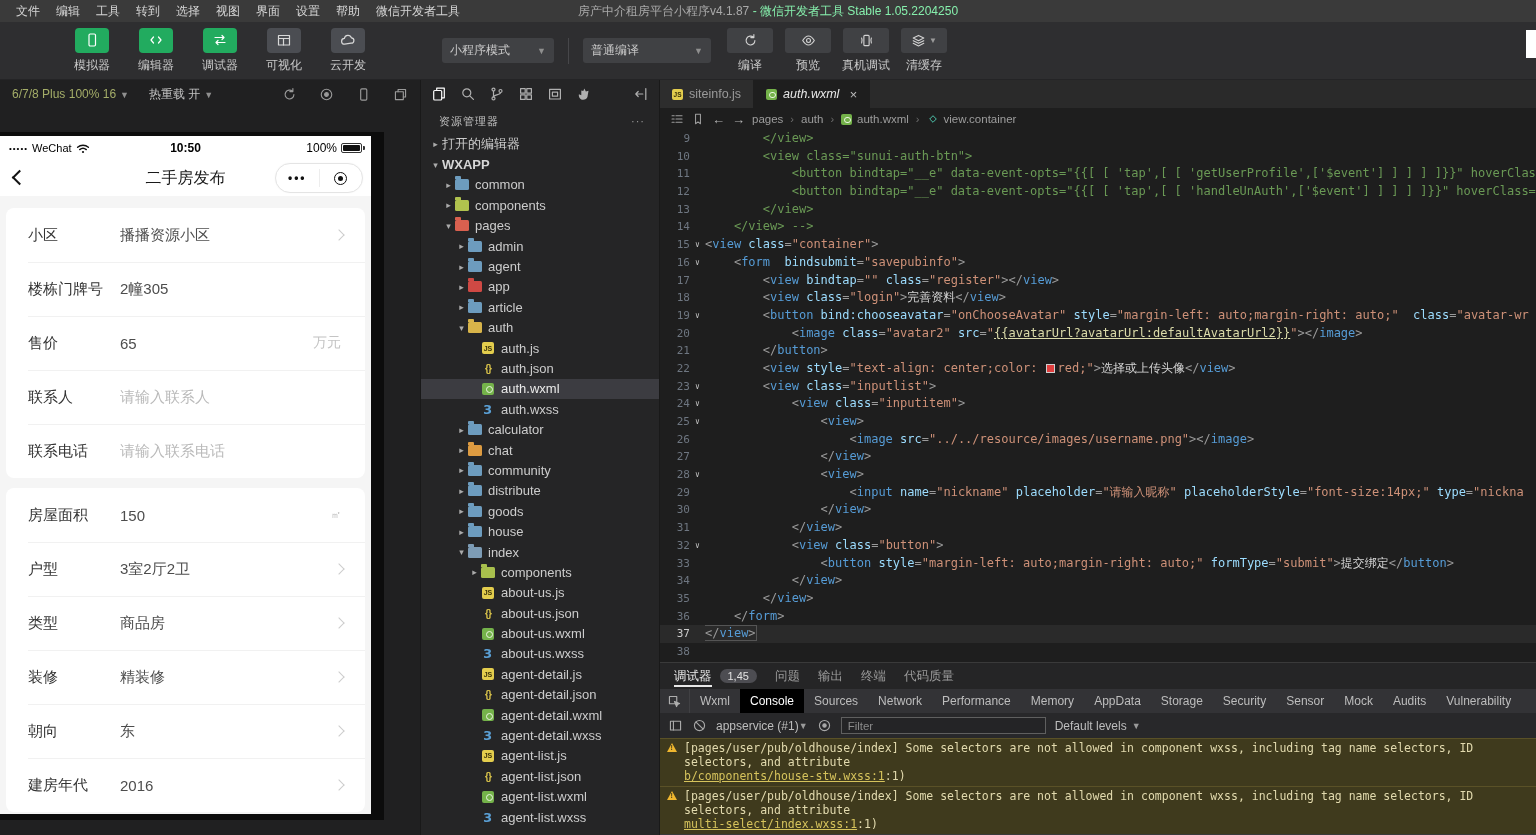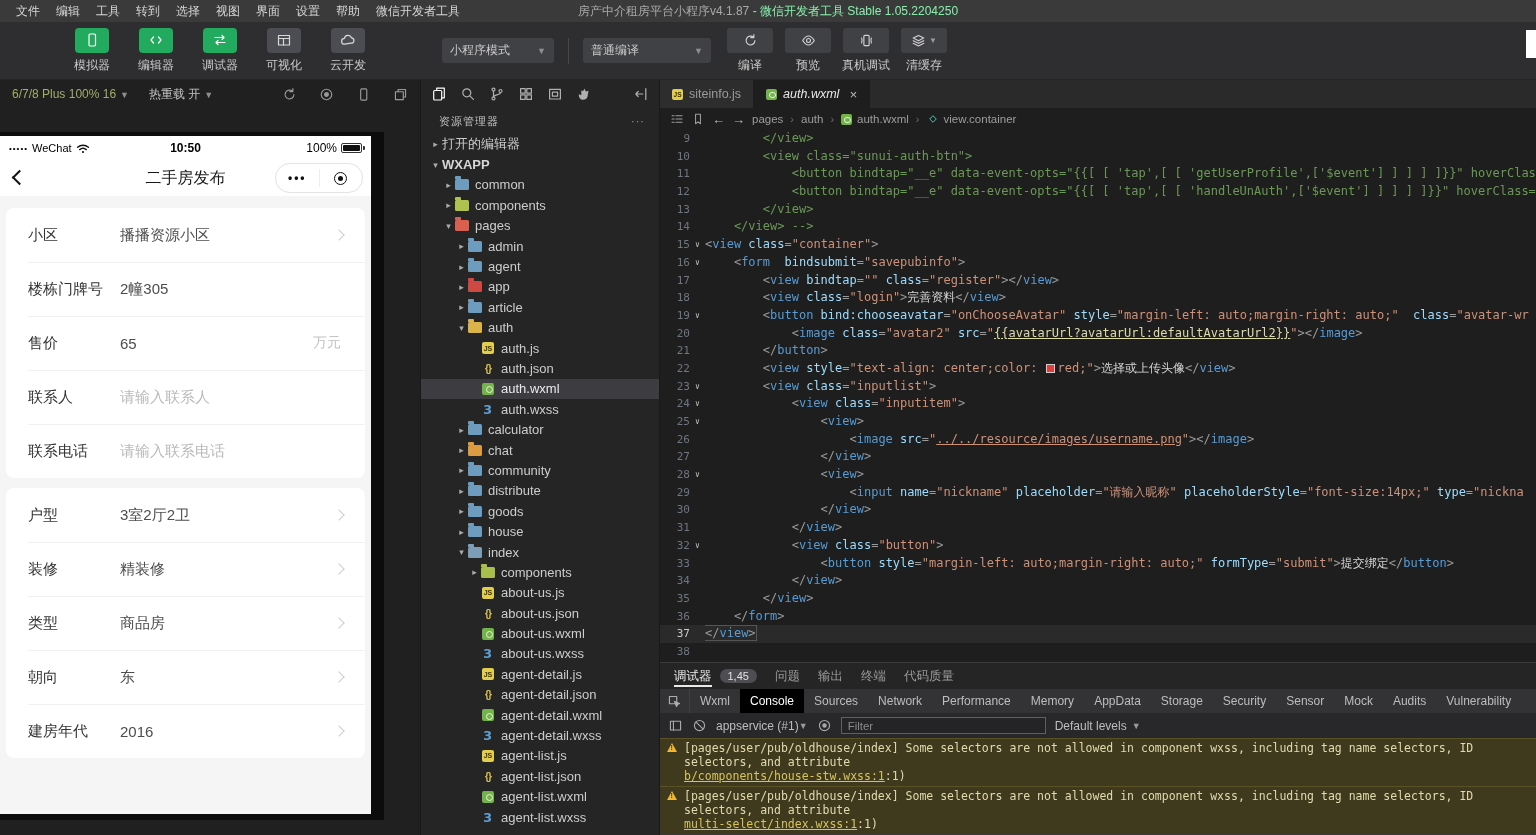--- a/index.html
+++ b/index.html
@@ -111,21 +111,21 @@
   .code{flex:1;overflow:hidden;font-family:"DejaVu Sans Mono",monospace;font-size:12px;line-height:17.7px}
   .cline{display:flex;height:17.7px}
   .cline .gut{width:30px;text-align:right;color:#6e7681;flex:none;font-size:11px}
   .cline .fold{width:15px;text-align:center;color:#c2c2c2;font-size:8px;flex:none}
   .cline .ltext{white-space:pre;overflow:hidden;flex:1}
   .cline.cur{background:#2a2a2a}
   .cline.cur .gut{color:#cccccc}
   .cline.cur .curbox{outline:1px solid #555;outline-offset:0}
   .g-c{color:#6a9955}.g-p{color:#9a9a9a}.g-t{color:#569cd6}.g-a{color:#9cdcfe}
   .g-s{color:#ce9178}.g-x{color:#d4d4d4}
-  .g-u{color:#ce9178;text-decoration:underline}
+  .g-u{color:#ce9178;}
   .g-m{color:#dcdcaa;text-decoration:underline}
   .swatch{display:inline-block;width:9px;height:9px;background:#e03e3e;border:1px solid #cfcfcf;margin:0 3px -1px 1px}
 
   
   .bottom{height:173px;flex:none;border-top:1px solid #3a3a3a;display:flex;flex-direction:column;background:#252526}
   .dbgtabs{height:26px;display:flex;align-items:center;padding-left:14px;gap:18px;font-size:12.5px;color:#9a9a9a;flex:none}
   .dbgtab{cursor:pointer;position:relative;line-height:26px;height:26px}
   .dbgtab.active{color:#ececec}
   .dbgtab.active::after{content:"";position:absolute;left:0;right:0;bottom:2px;height:2px;background:#e8e8e8}
   .badge{background:#4d4d52;border-radius:9px;padding:1px 8px;font-size:11px;color:#e2e2e2;margin-left:-10px;cursor:default}
@@ -375,32 +375,37 @@
                 <span class="flabel">联系人</span>
                 <span class="fvalue ph">请输入联系人</span>
               </div>
               <div class="frow">
                 <span class="flabel">联系电话</span>
                 <span class="fvalue ph">请输入联系电话</span>
               </div>
             </div>
             <div class="card">
               <div class="frow">
+                <span class="flabel">房屋面积</span>
+                <span class="fvalue">150</span>
+                <span class="funit small">㎡</span>
+              </div>
+              <div class="frow">
                 <span class="flabel">户型</span>
                 <span class="fvalue">3室2厅2卫</span>
                 <span class="chev"></span>
               </div>
               <div class="frow">
+                <span class="flabel">类型</span>
+                <span class="fvalue">商品房</span>
+                <span class="chev"></span>
+              </div>
+              <div class="frow">
                 <span class="flabel">装修</span>
                 <span class="fvalue">精装修</span>
-                <span class="chev"></span>
-              </div>
-              <div class="frow">
-                <span class="flabel">类型</span>
-                <span class="fvalue">商品房</span>
                 <span class="chev"></span>
               </div>
               <div class="frow">
                 <span class="flabel">朝向</span>
                 <span class="fvalue">东</span>
                 <span class="chev"></span>
               </div>
               <div class="frow">
                 <span class="flabel">建房年代</span>
                 <span class="fvalue">2016</span>

